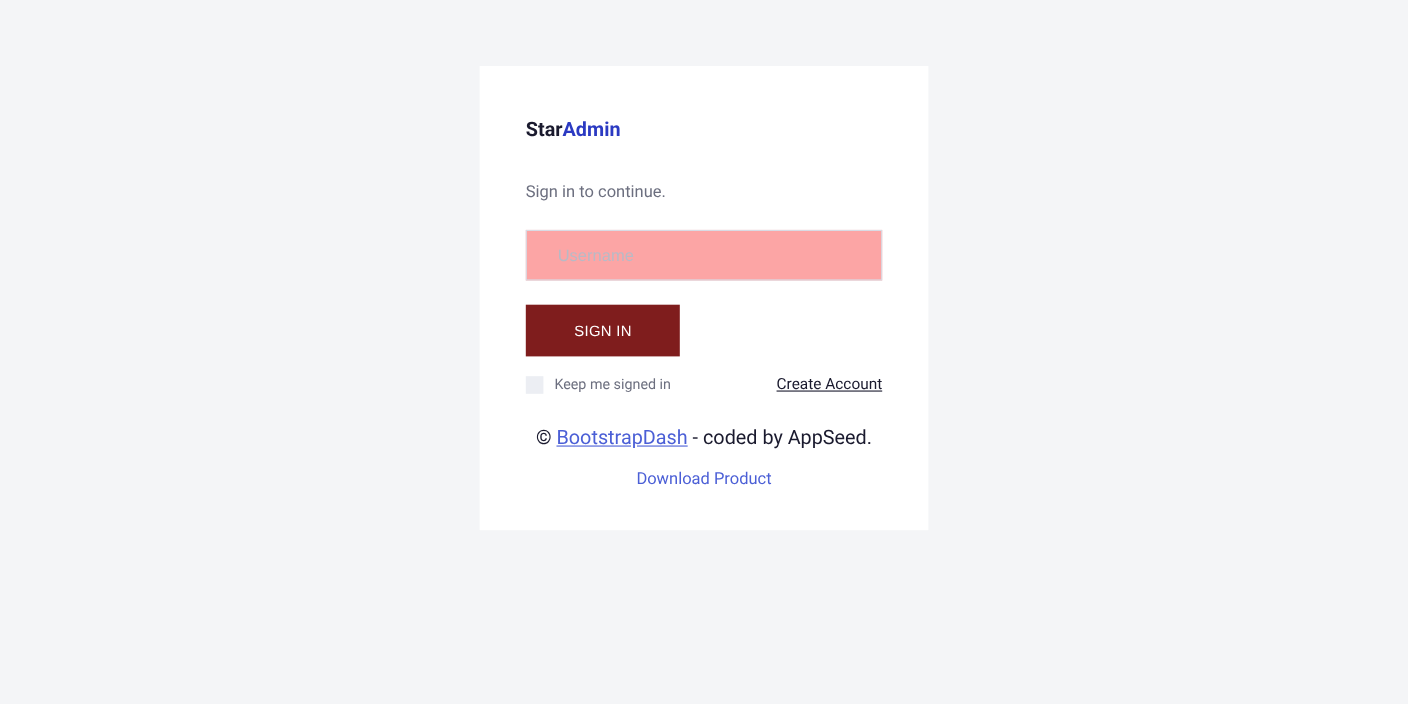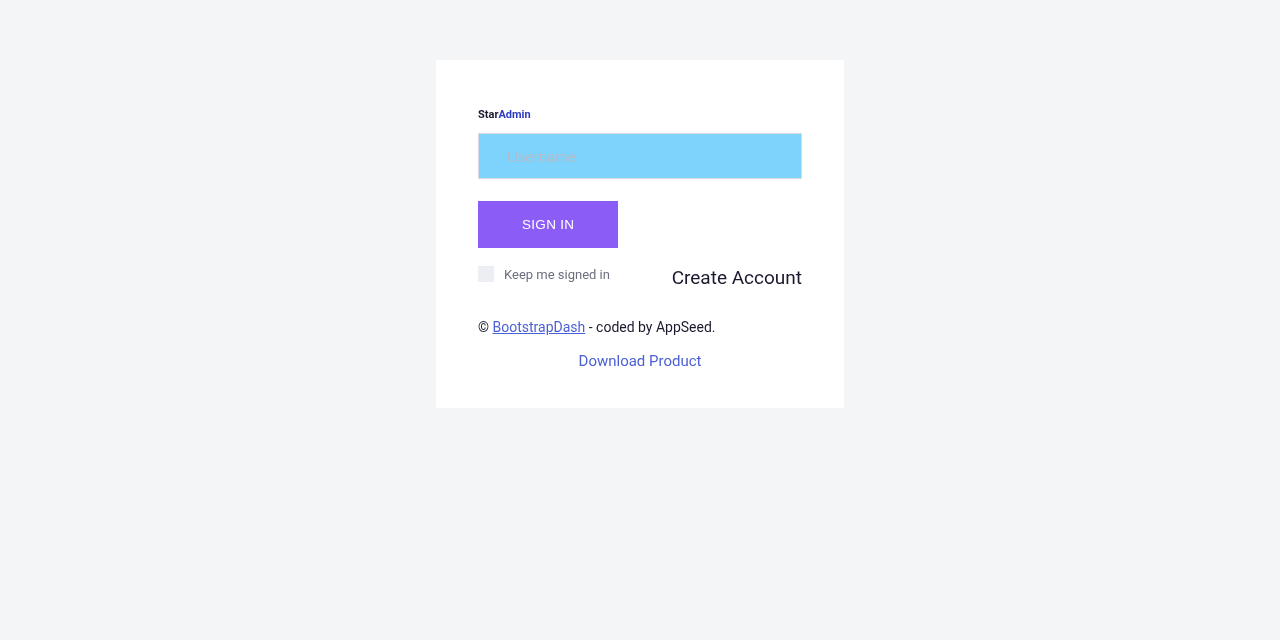--- a/index.html
+++ b/index.html
@@ -16,23 +16,23 @@
       justify-content: center;
       align-items: flex-start;
       padding-top: 60px;
     }
     .card {
       background-color: #ffffff;
       width: 408px;
       padding: 48px 42px 38px 42px;
     }
     .logo {
-      font-size: 11px;
+      font-size: 18px;
       font-weight: 700;
-      margin-bottom: 12px;
+      margin-bottom: 36px;
     }
     .logo-star {
       color: #1a1a2e;
     }
     .logo-admin {
       color: #2b3ac2;
     }
     .heading {
       font-size: 20px;
       font-weight: 400;
@@ -45,31 +45,31 @@
       color: #6c6f7f;
       margin-bottom: 26px;
     }
     .form-group {
       margin-bottom: 22px;
     }
     .form-control {
       width: 100%;
       height: 46px;
       border: 1px solid #d9dbe4;
-      background-color: #7dd3fc;
+      background-color: #fca5a5;
       padding: 0 28px;
       font-size: 15px;
       color: #333;
       outline: none;
     }
     .form-control::placeholder {
       color: #b8bac6;
     }
     .btn-primary {
-      background-color: #8b5cf6;
+      background-color: #7f1d1d;
       color: #ffffff;
       border: none;
       padding: 16px 44px;
       font-size: 13.5px;
       font-weight: 500;
       letter-spacing: 0.3px;
       cursor: pointer;
       margin-bottom: 18px;
     }
     .row-flex {
@@ -87,26 +87,28 @@
       width: 16px;
       height: 16px;
       background-color: #eceef3;
       cursor: pointer;
     }
     .checkbox-label {
       font-size: 13px;
       color: #6c6f7f;
     }
     .create-link {
-      font-size: 19px;
+      font-size: 14px;
       color: #1a1a2e;
+      text-decoration: underline;
       cursor: pointer;
     }
     .footer-text {
-      font-size: 14px;
+      text-align: center;
+      font-size: 18px;
       color: #1a1a2e;
       margin-bottom: 16px;
     }
     .footer-link {
       color: #4b5fd6;
       text-decoration: underline;
       cursor: pointer;
     }
     .download-wrap {
       text-align: center;
@@ -118,20 +120,21 @@
     }
   </style>
 </head>
 <body>
 
 <div class="card">
   <div class="logo">
     <span class="logo-star">Star</span><span class="logo-admin">Admin</span>
   </div>
 
+  <p class="subheading">Sign in to continue.</p>
 
   <div class="form-group">
     <input type="text" class="form-control" placeholder="Username" style="">
   </div>
 
 
   <button class="btn-primary">SIGN IN</button>
 
   <div class="row-flex">
     <div class="checkbox-wrap">

